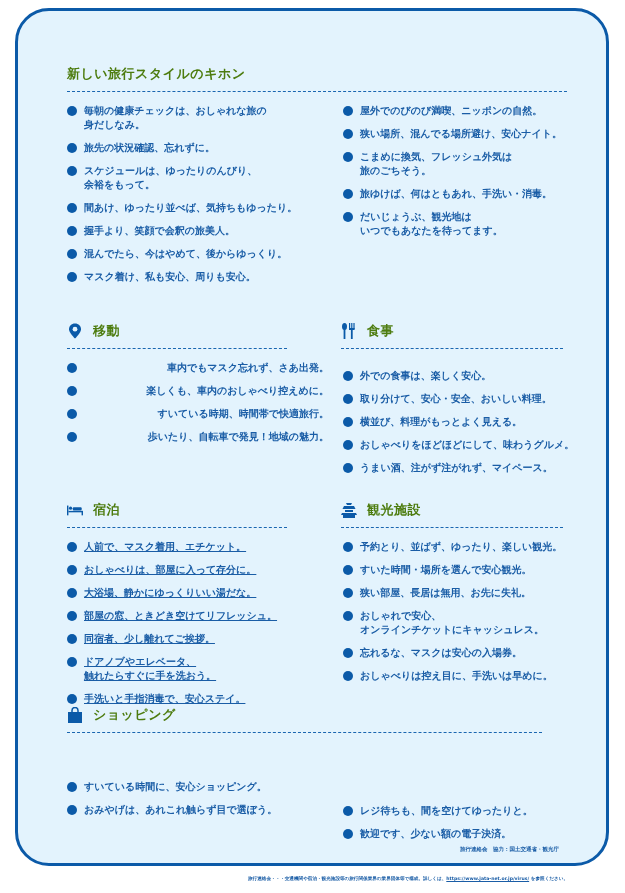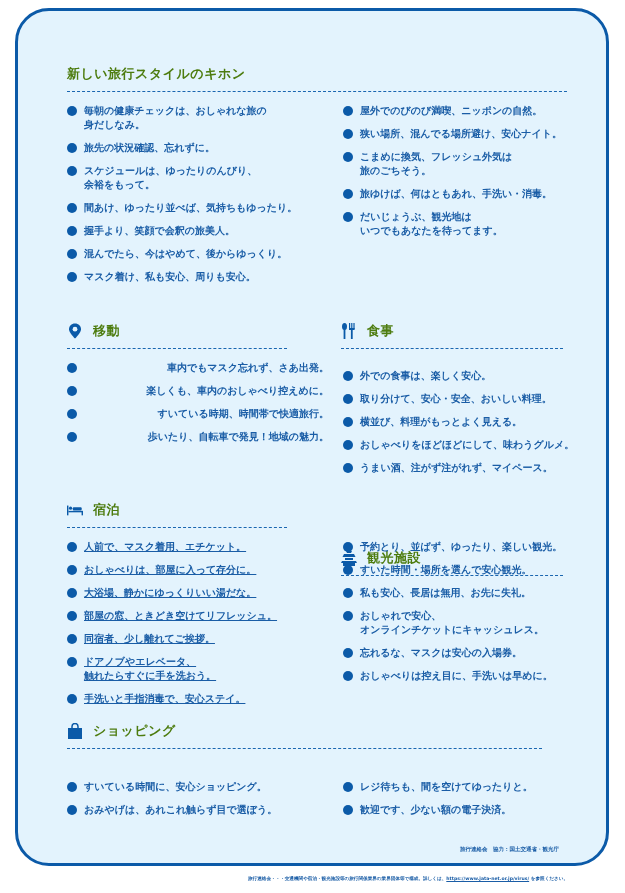--- a/index.html
+++ b/index.html
@@ -112,61 +112,61 @@
 <ul class="sec gap-23" style="left:67px; top:540px; width:262px;text-decoration:underline;" id="lodging-list">
     <li>人前で、マスク着用、エチケット。</li>
     <li>おしゃべりは、部屋に入って存分に。</li>
     <li>大浴場、静かにゆっくりいい湯だな。</li>
     <li>部屋の窓、ときどき空けてリフレッシュ。</li>
     <li>同宿者、少し離れてご挨拶。</li>
     <li>ドアノブやエレベータ、<br>触れたらすぐに手を洗おう。</li>
     <li>手洗いと手指消毒で、安心ステイ。</li>
   </ul>
 
-<div class="sec" style="left:341px; top:499px; width:222px;margin-top:48px;">
+<div class="sec" style="left:341px; top:499px; width:222px;">
   <div class="sec-head">
     <span class="icon">
       <svg width="16" height="16" viewBox="0 0 16 16">
           <path d="M5 1h6l-1 2H6z" fill="#0b5aa8"></path>
           <path d="M3 4h10l1.5 3h-13z" fill="#0b5aa8"></path>
           <path d="M4 8h8v2H4z" fill="#0b5aa8"></path>
           <path d="M1 11h14l1 2H0z" fill="#0b5aa8"></path>
           <rect x="2" y="13" width="12" height="3" fill="#0b5aa8"></rect>
         </svg>
     </span>
     <span class="sec-title">観光施設</span>
   </div>
   <div class="rule"></div>
 </div>
 <ul class="sec gap-23" style="left:343px; top:540px; width:262px;" id="sightseeing-list">
     <li>予約とり、並ばず、ゆったり、楽しい観光。</li>
     <li>すいた時間・場所を選んで安心観光。</li>
-    <li>私も安心、長居は無用、お先に失礼。</li>
+    <li>狭い部屋、長居は無用、お先に失礼。</li>
     <li>おしゃれで安心、<br>オンラインチケットにキャッシュレス。</li>
     <li>忘れるな、マスクは安心の入場券。</li>
     <li>おしゃべりは控え目に、手洗いは早めに。</li>
   </ul>
 
-<div class="sec" style="left:67px; top:720px; width:475px;">
+<div class="sec" style="left:67px; top:704px; width:475px;">
   <div class="sec-head">
     <span class="icon">
       <svg width="14" height="16" viewBox="0 0 14 16">
           <path d="M4 5V3.5a3 3 0 0 1 6 0V5" stroke="#0b5aa8" stroke-width="1.5" fill="none"></path>
           <rect x="0" y="5" width="14" height="11" fill="#0b5aa8"></rect>
         </svg>
     </span>
     <span class="sec-title">ショッピング</span>
   </div>
   <div class="rule"></div>
 </div>
 <ul class="sec gap-23" style="left:67px; top:780px; width:262px;" id="shopping-left">
     <li>すいている時間に、安心ショッピング。</li>
     <li>おみやげは、あれこれ触らず目で選ぼう。</li>
   </ul>
-<ul class="sec gap-23" style="left:343px; top:780px; width:262px;" id="shopping-right">
+<ul class="sec gap-23" style="left:343px; top:804px; width:262px;" id="shopping-right">
     <li>レジ待ちも、間を空けてゆったりと。</li>
     <li>歓迎です、少ない額の電子決済。</li>
   </ul>
 
 <div class="footer-org">旅行連絡会　協力：国土交通省・観光庁</div>
 <div class="footer-note">
   <span>旅行連絡会・・・交通機関や宿泊・観光施設等の旅行関係業界の業界団体等で構成。詳しくは、</span><span class="link">https://www.jata-net.or.jp/virus/</span><span> を参照ください。</span>
 </div>
 
 </body></html>

